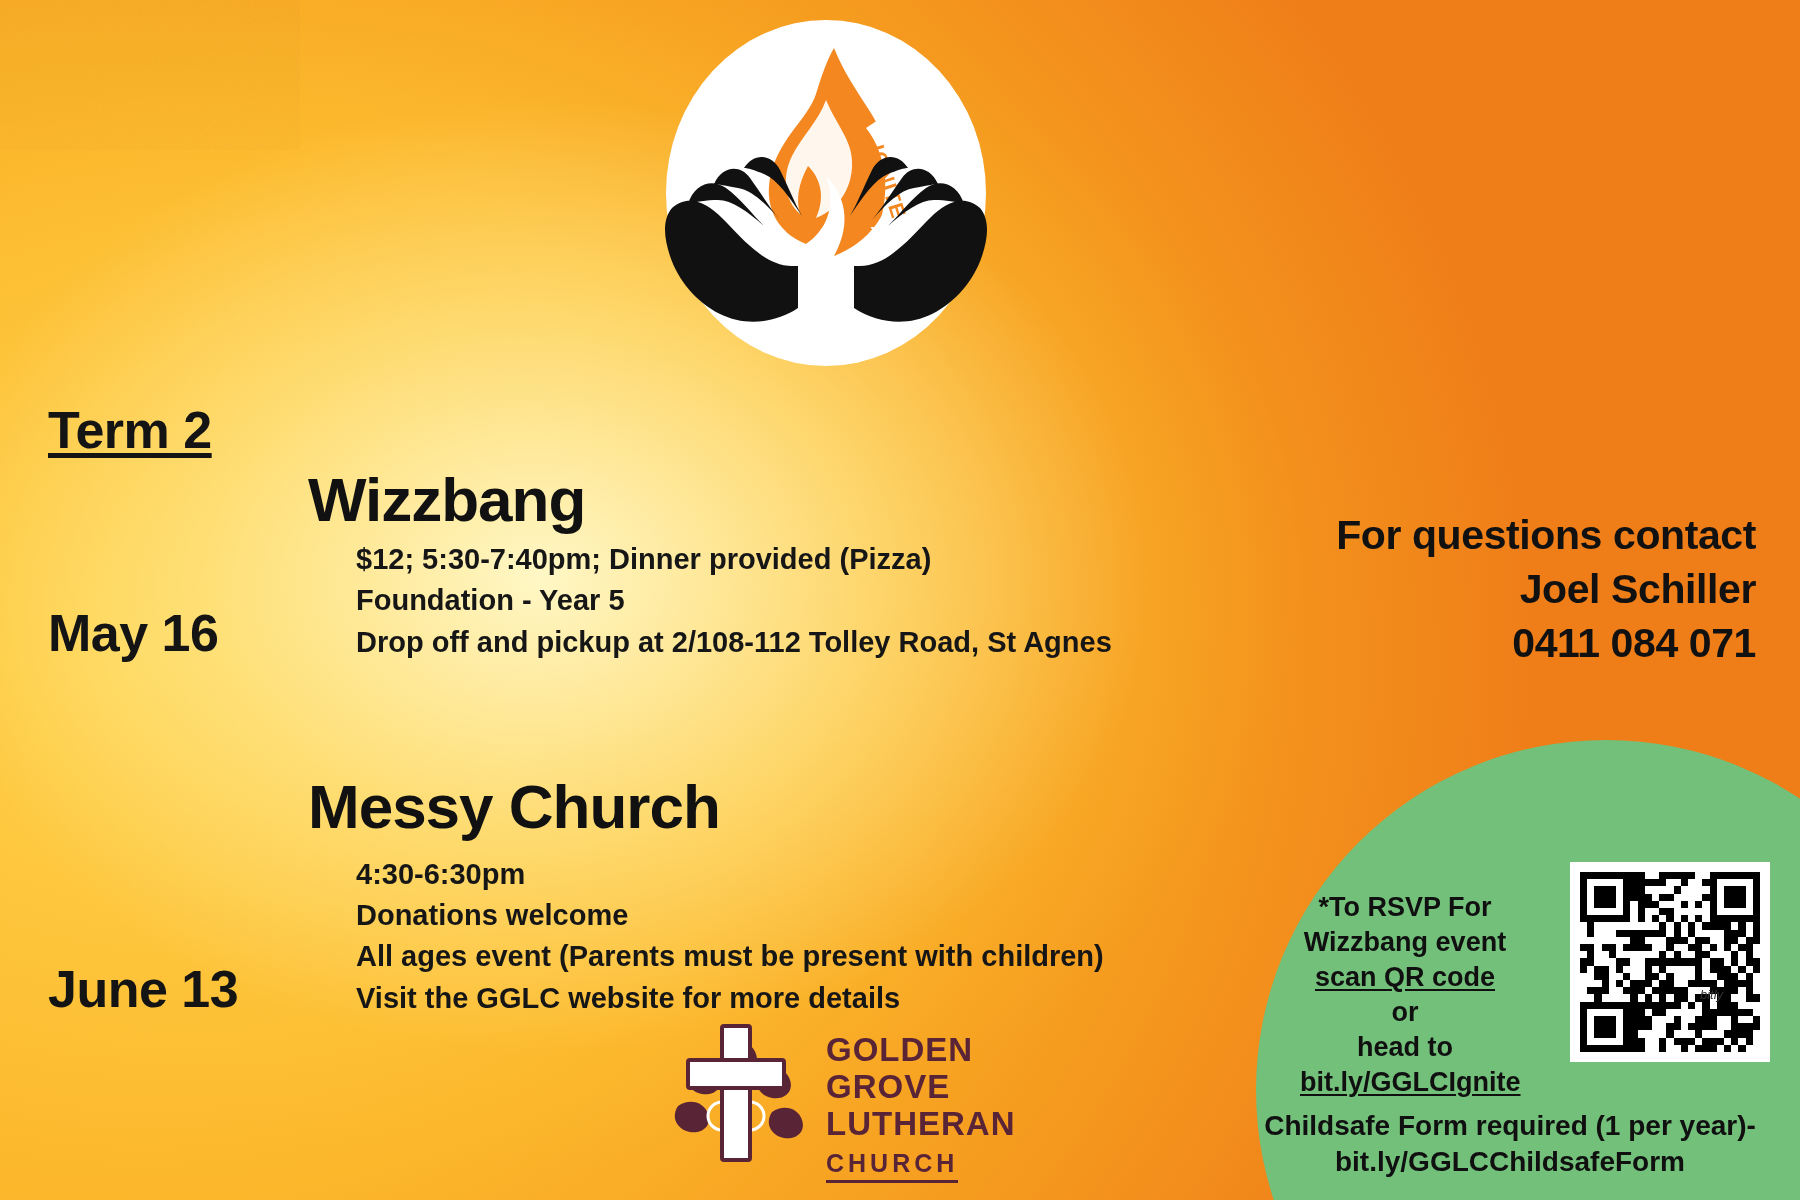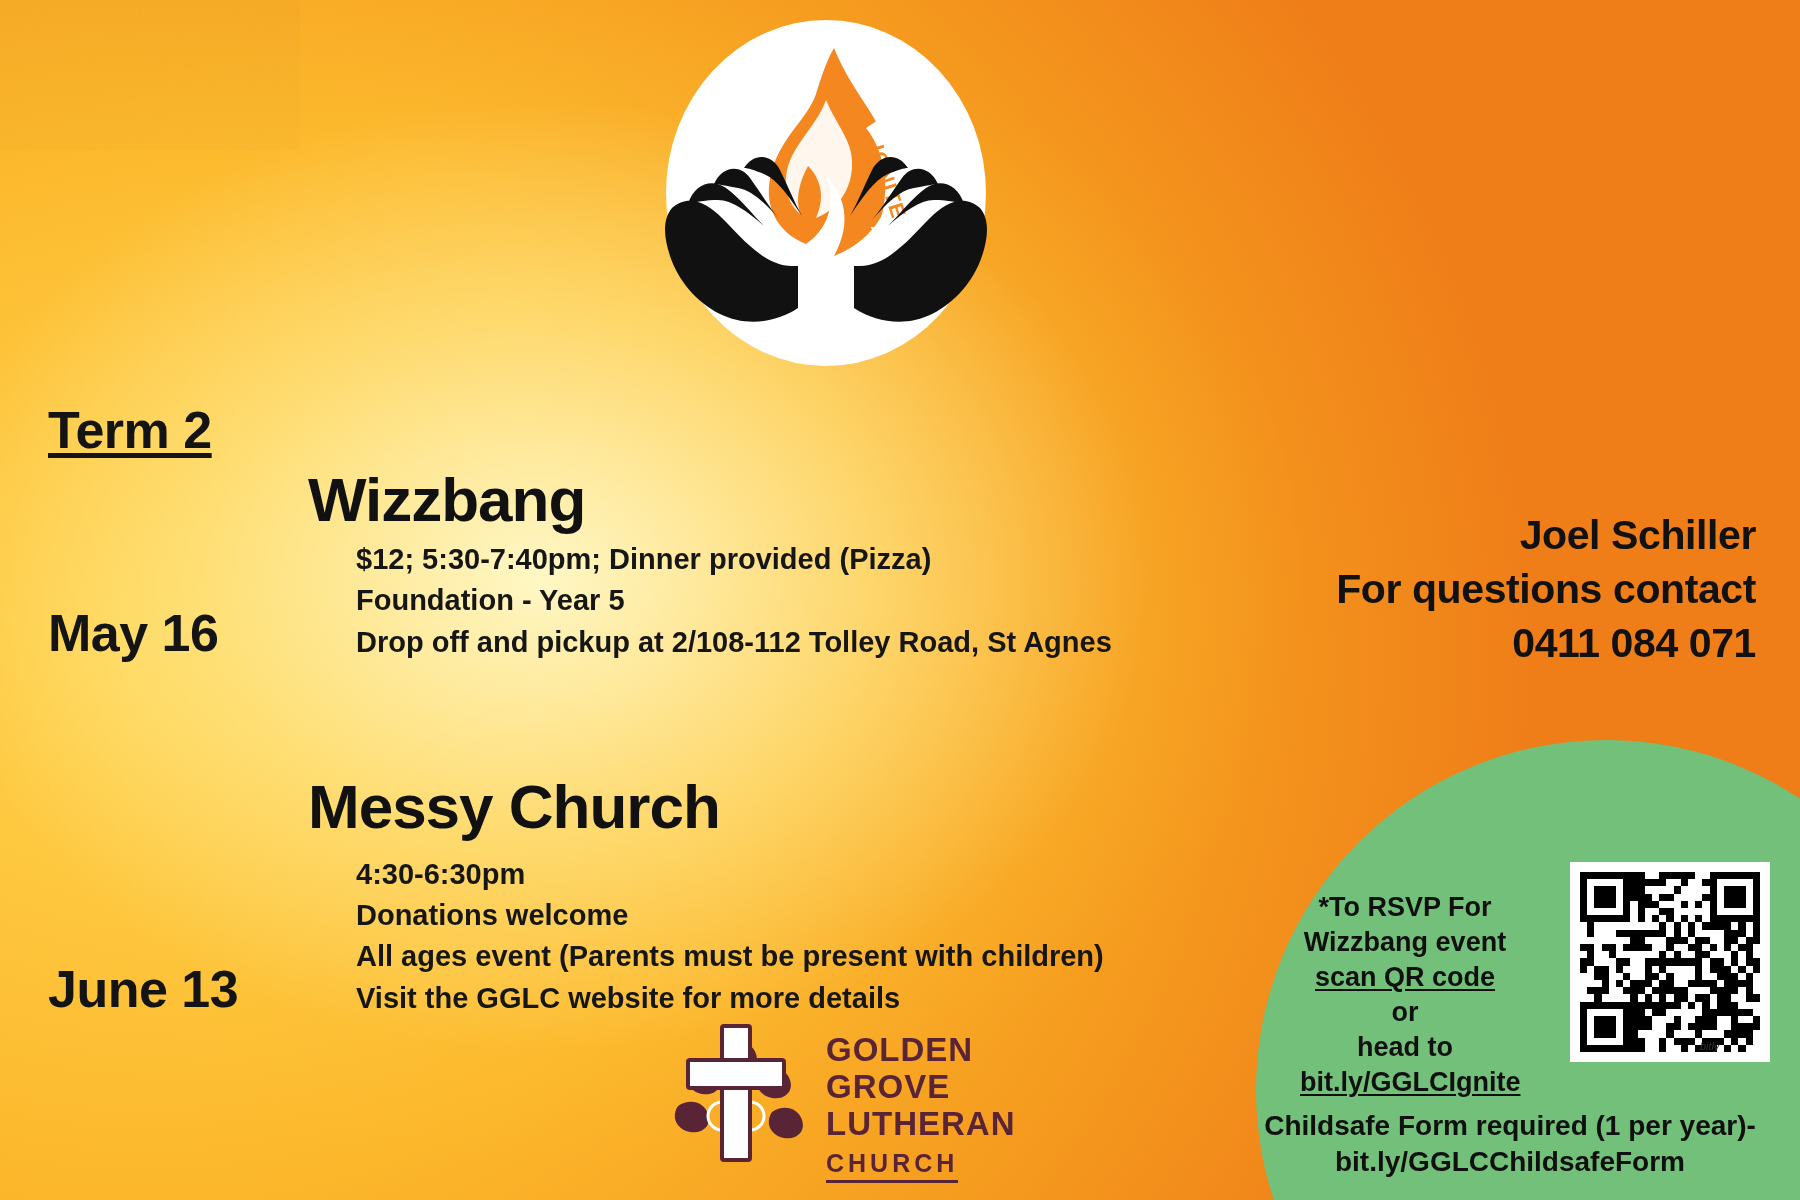--- a/index.html
+++ b/index.html
@@ -138,22 +138,22 @@
     width: 100%;
     height: 100%;
     display: grid;
     grid-template-columns: repeat(25, 1fr);
     grid-template-rows: repeat(25, 1fr);
   }
   .qr-grid i { background: #000; }
   .qr-cap {
     position: absolute;
     left: 1700px;
-    top: 1040px;
-    font-size: 11px;
+    top: 987px;
+    font-size: 13px;
     color: #333;
     font-style: italic;
   }
   .childsafe {
     position: absolute;
     left: 1240px;
     top: 1108px;
     width: 540px;
     text-align: center;
     font-size: 28px;
@@ -262,22 +262,22 @@
         <div class="event-title">Messy Church</div>
         <div class="event-line">4:30-6:30pm</div>
         <div class="event-line">Donations welcome</div>
         <div class="event-line">All ages event (Parents must be present with children)</div>
         <div class="event-line">Visit the GGLC website for more details</div>
       </div>
     </div>
   </div>
 
   <div class="contact">
+    <div>For questions contact</div>
     <div>Joel Schiller</div>
-    <div>For questions contact</div>
     <div>0411 084 071</div>
   </div>
 
   <div class="green-circle"></div>
 
   <div class="rsvp-text">
     <div>*To RSVP For</div>
     <div>Wizzbang event</div>
     <div><span class="u">scan QR code</span><span> or</span></div>
     <div>head to</div>

